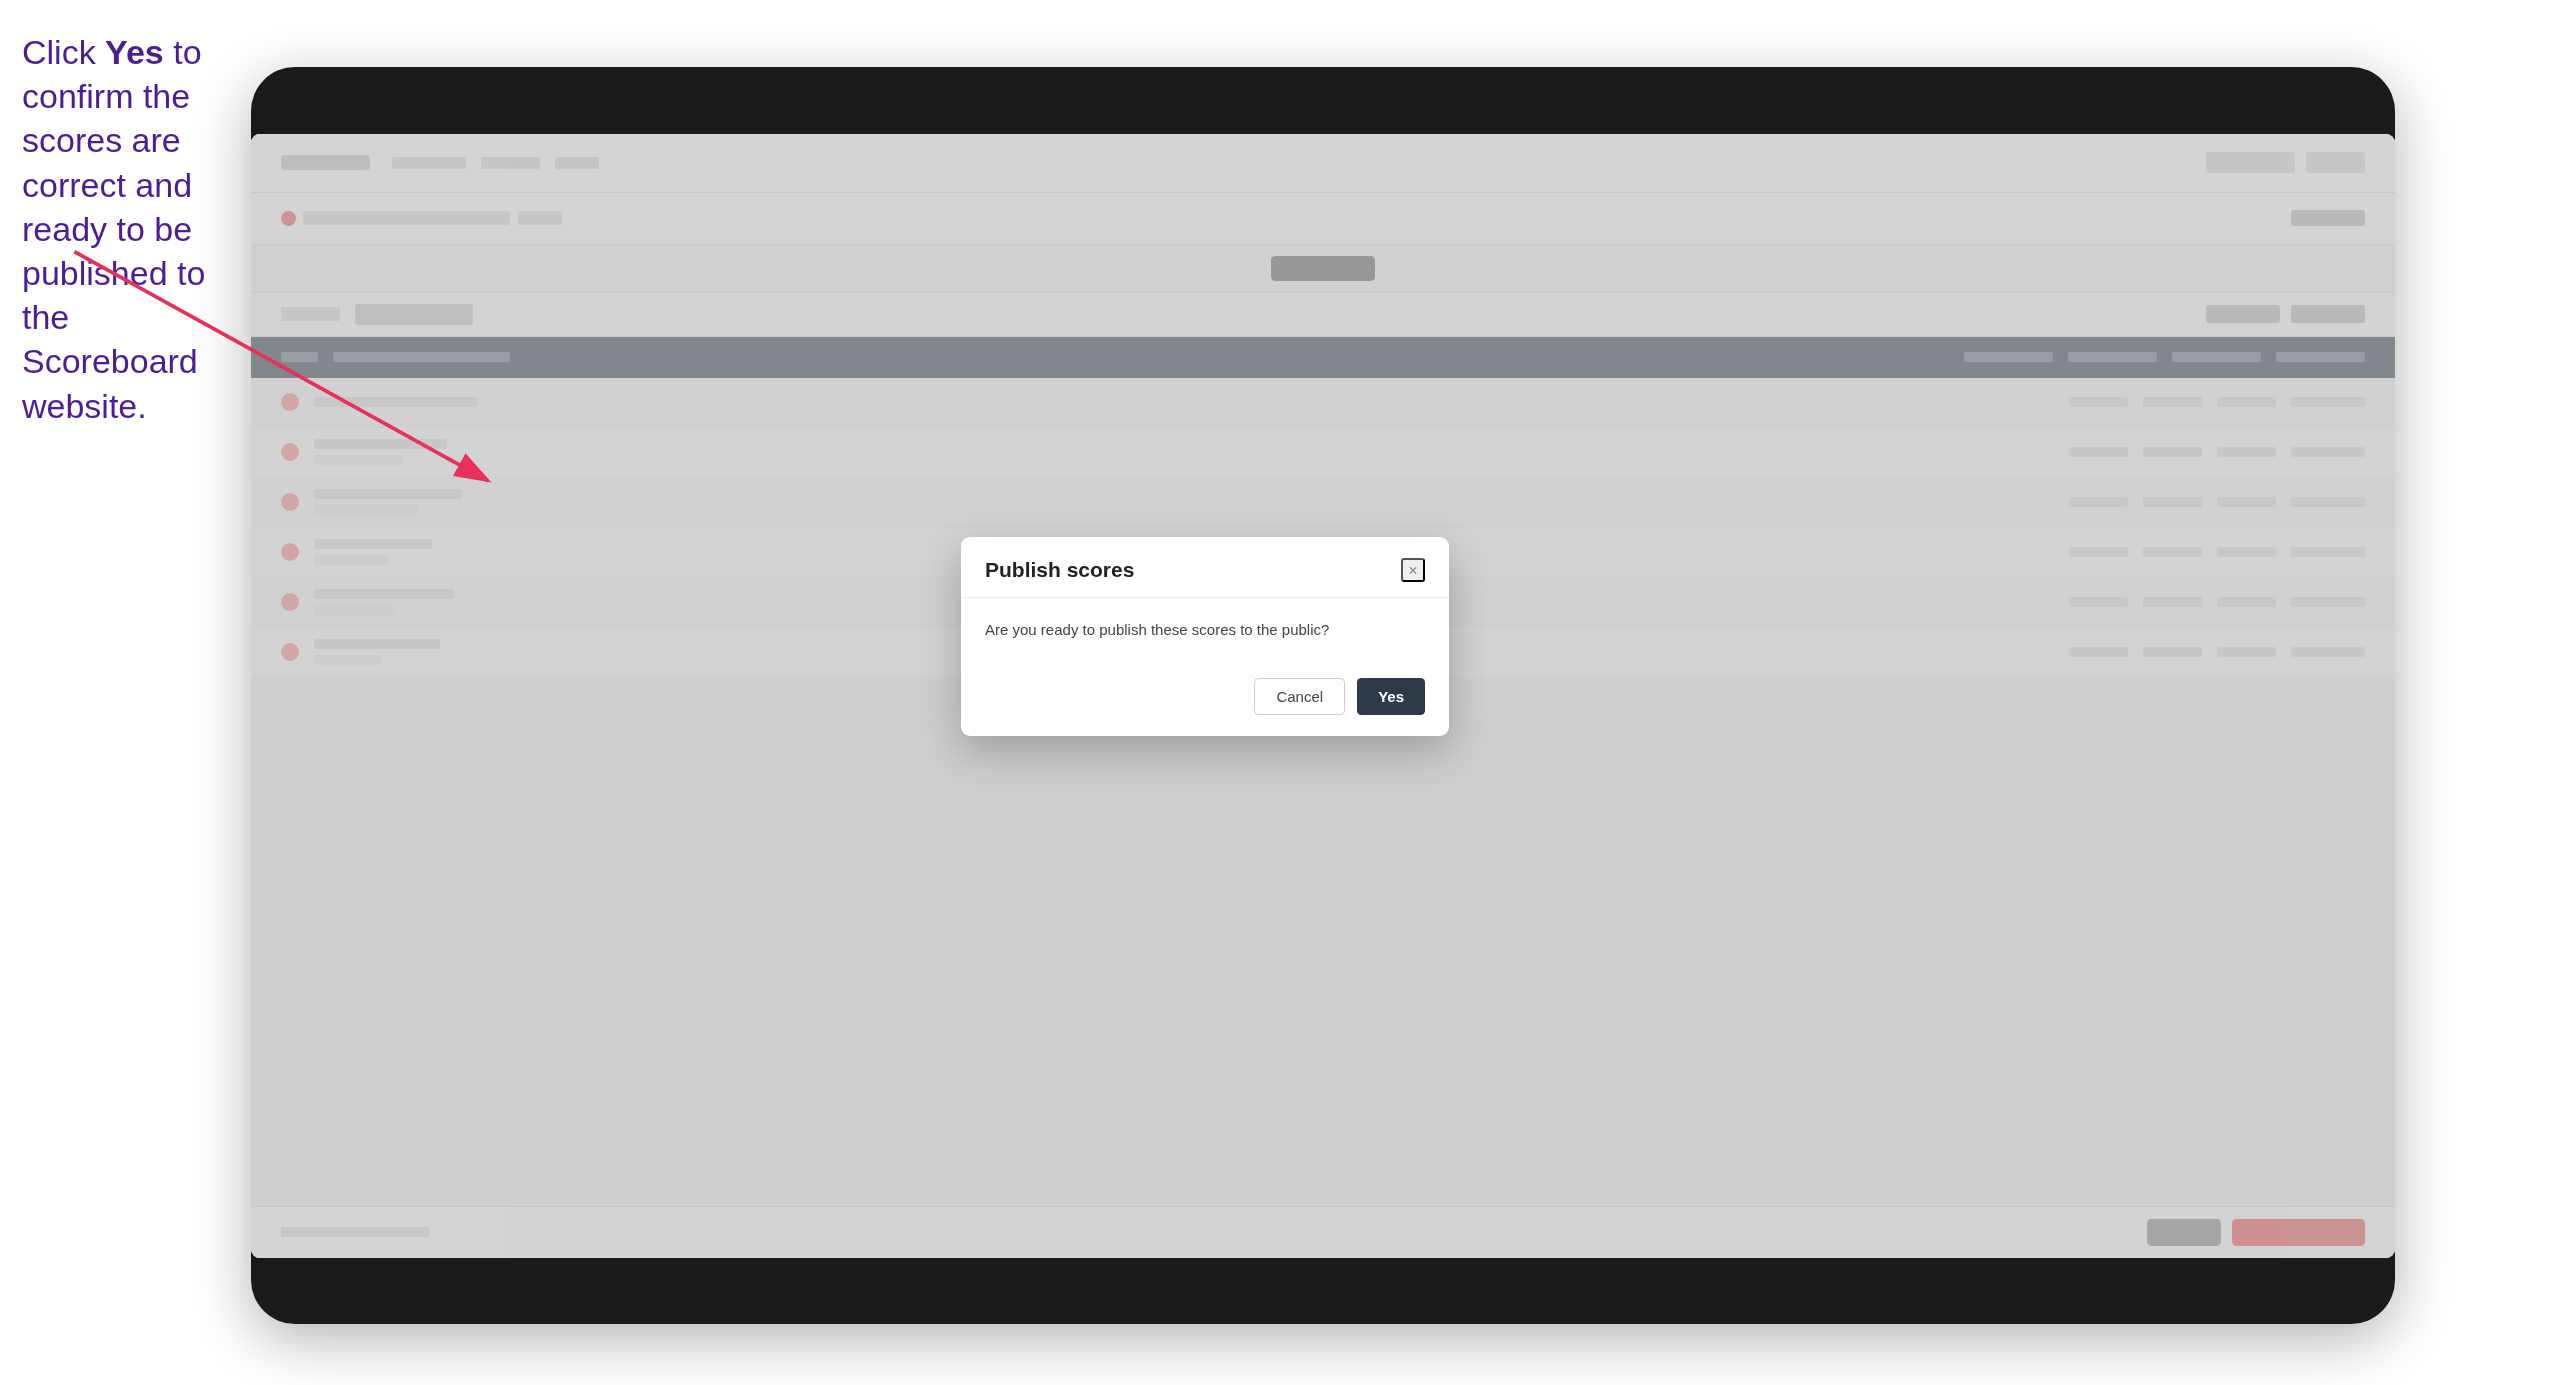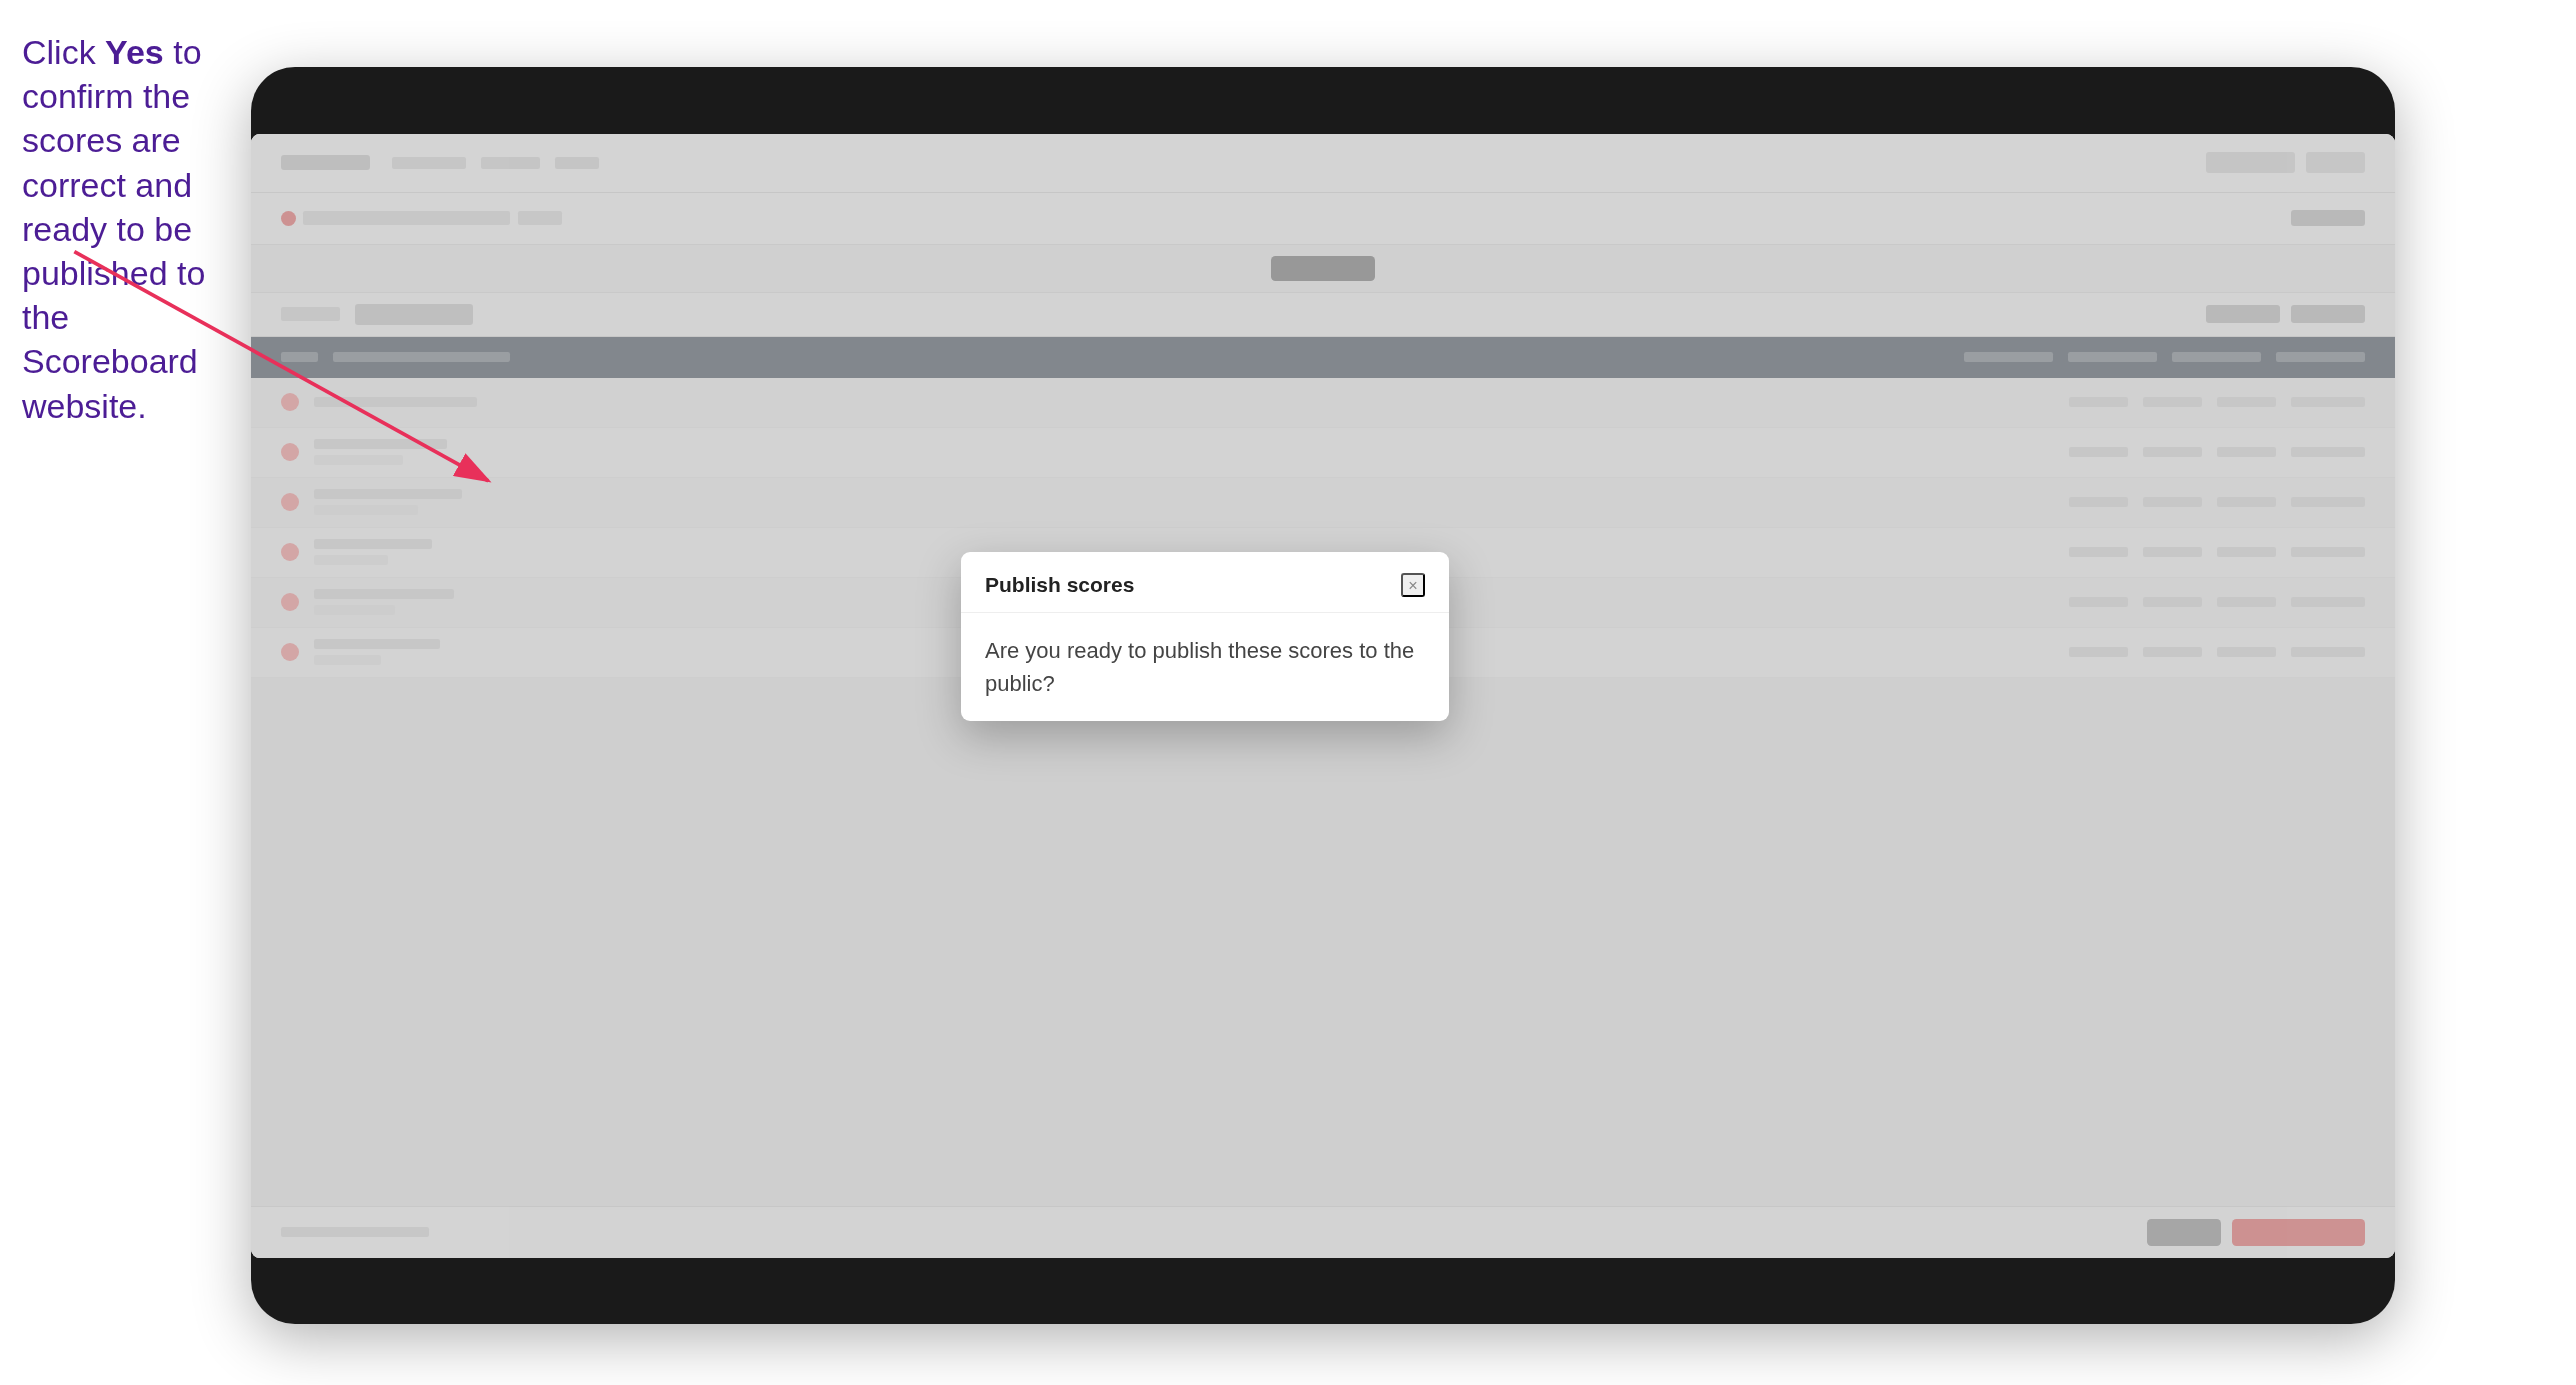--- a/index.html
+++ b/index.html
@@ -308,21 +308,21 @@
       color: #888;
       font-size: 16.3px;
       border-radius: 3px;
     }
 
     .modal-body {
       padding: 21px 24px;
     }
 
     .modal-message {
-      font-size: 22px;
+      font-size: 15px;
       color: #444;
       line-height: 1.5;
     }
 
     .modal-footer {
       display: flex;
       justify-content: flex-end;
       gap: 12px;
       padding: 15px 24px 21px;
     }
@@ -518,18 +518,22 @@
 
     <div class="modal-overlay">
       <div class="modal-dialog">
         <div class="modal-header">
           <span class="modal-title">Publish scores</span>
           <button class="modal-close">×</button>
         </div>
         <div class="modal-body">
           <p class="modal-message">Are you ready to publish these scores to the public?</p>
         </div>
+        <div class="modal-footer">
+          <button class="btn-cancel">Cancel</button>
+          <button class="btn-yes">Yes</button>
+        </div>
       </div>
     </div>
 
   </div>
 </div>
 
 
 </body></html>

